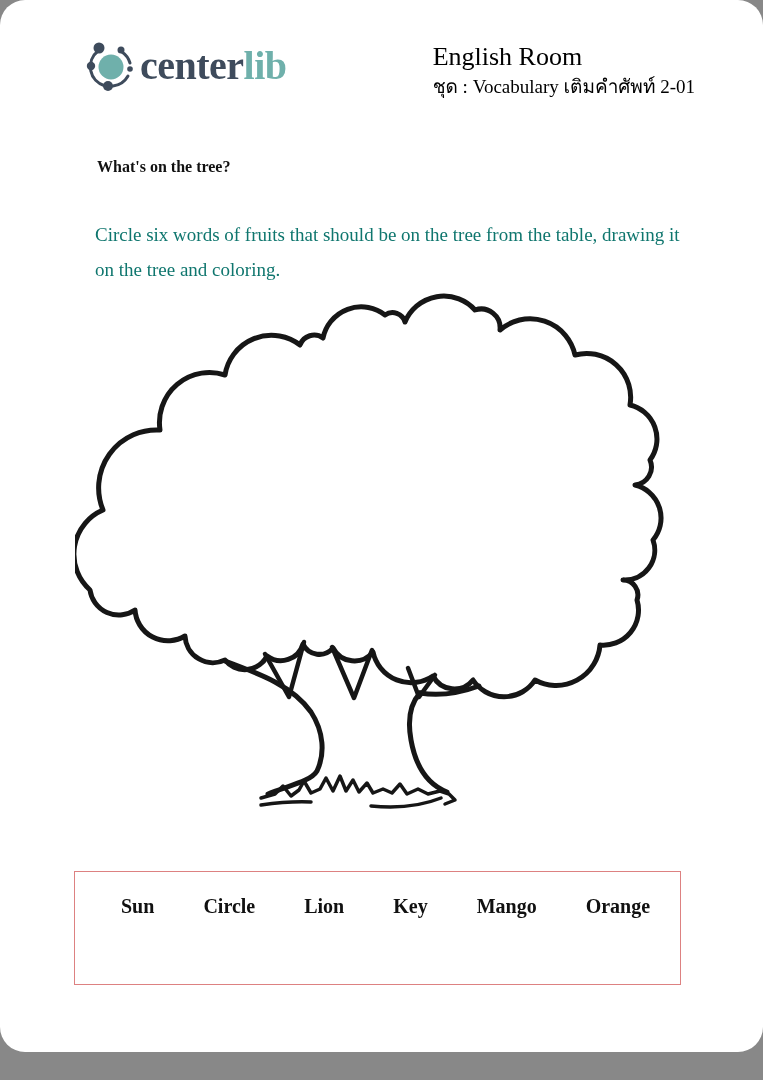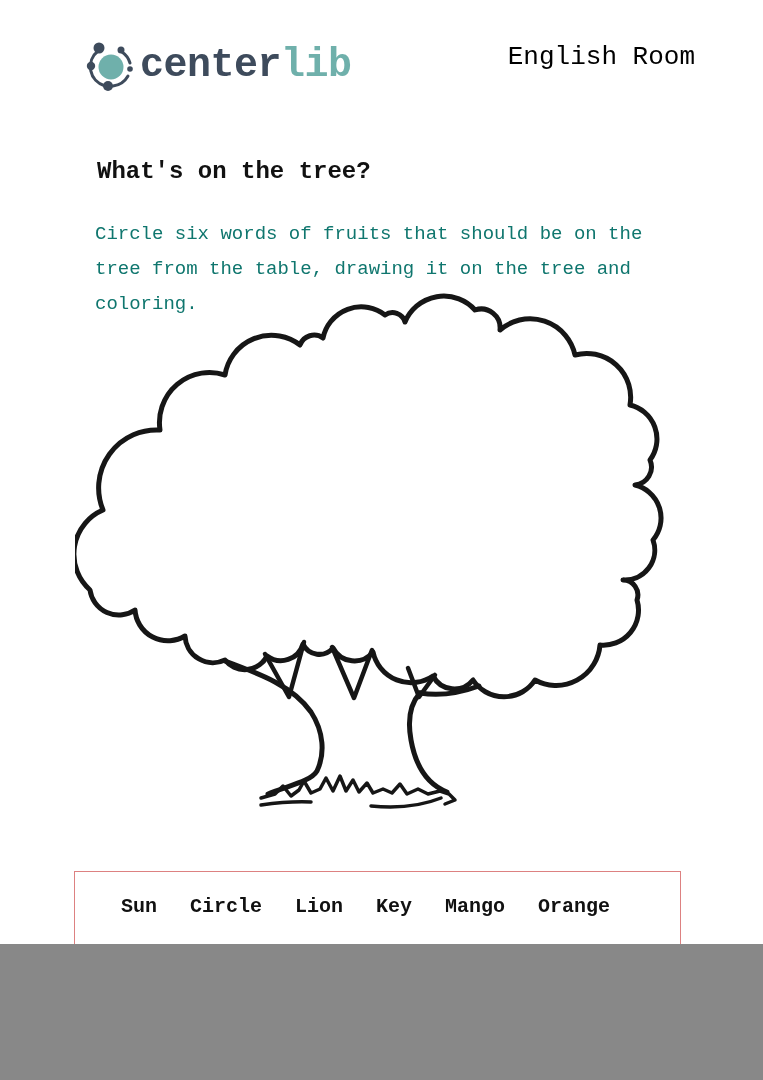--- a/index.html
+++ b/index.html
@@ -1,43 +1,43 @@
 <!DOCTYPE html>
 <html><head>
 <meta charset="utf-8">
 <style>
   html,body{margin:0;padding:0;background:#888;}
   .page{
-    position:relative;width:763px;height:944px;background:#ffffff;
-    font-family:Liberation Mono, monospace;color:#1a1a1a;
-    margin:0 auto;overflow:hidden;
+    position:relative;width:763px;height:1052px;background:#ffffff;
+    font-family:Liberation Serif, serif;color:#1a1a1a;
+    margin:0 auto;overflow:hidden;border-radius:25px;
   }
   
   .logo-block{position:absolute;left:86px;top:38px;}
   .logo-row{display:flex;align-items:center;}
   .logo-icon{width:48px;height:56px;flex:0 0 auto;}
   .wordmark{font-size:40px;font-weight:700;letter-spacing:-0.5px;margin-left:6px;line-height:56px;}
   .wm-center{color:#3e4b5c;}
   .wm-lib{color:#6fb0ab;}
   .tagline{font-size:14px;color:#44546a;margin-top:1px;margin-left:2px;}
   .header-right{position:absolute;right:68px;top:42px;text-align:left;color:#000;}
   .doc-title{font-size:26px;line-height:30px;font-weight:400;}
   .doc-subtitle{font-size:19px;line-height:24px;margin-top:3px;}
   
-  .heading{position:absolute;left:97px;top:158px;font-size:24px;font-weight:700;color:#111;}
+  .heading{position:absolute;left:97px;top:158px;font-size:16px;font-weight:700;color:#111;}
   .instructions{position:absolute;left:95px;top:217px;width:585px;font-size:19px;line-height:35px;color:#0f766e;}
   
   .tree-wrap{position:absolute;left:75px;top:280px;width:620px;height:580px;}
   
   .word-box{
     position:absolute;left:74px;top:871px;width:607px;height:114px;
     border:1.5px solid #dd8181;box-sizing:border-box;
     padding:21px 0 0 46px;background:#fff;
   }
-  .word-row{display:flex;gap:33px;font-size:20px;font-weight:700;color:#111;line-height:27px;white-space:nowrap;}
+  .word-row{display:flex;gap:49px;font-size:20px;font-weight:700;color:#111;line-height:27px;white-space:nowrap;}
   .word-row.second{margin-top:25px;}
 </style>
 </head>
 <body>
 
 <div class="page">
 
   <div class="logo-block">
     <div class="logo-row">
       <svg class="logo-icon" viewBox="0 0 48 56" xmlns="http://www.w3.org/2000/svg">
@@ -54,20 +54,21 @@
           <circle cx="22" cy="48" r="5"></circle>
           <circle cx="44" cy="31" r="2.8"></circle>
         </g>
       </svg>
       <div class="wordmark"><span class="wm-center">center</span><span class="wm-lib">lib</span></div>
     </div>
   </div>
 
   <div class="header-right">
     <div class="doc-title">English Room</div>
+    <div class="doc-subtitle">ชุด : Vocabulary เติมคำศัพท์ 2-01</div>
   </div>
 
   <div class="heading">What's on the tree?</div>
   <div class="instructions">Circle six words of fruits that should be on the tree from the table, drawing it on the tree and coloring.</div>
 
   <div class="tree-wrap">
     <svg width="620" height="580" viewBox="0 0 620 580" xmlns="http://www.w3.org/2000/svg">
       <g fill="none" stroke="#161616" stroke-linecap="round" stroke-linejoin="round">
 
         <path stroke-width="5" fill="#ffffff" d="

